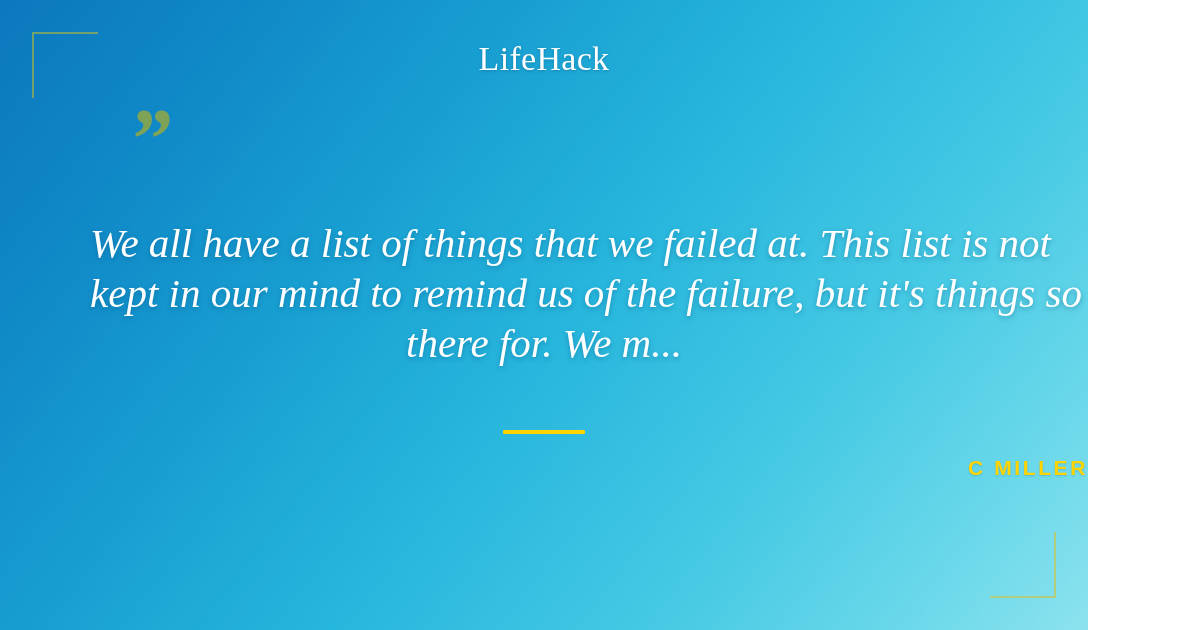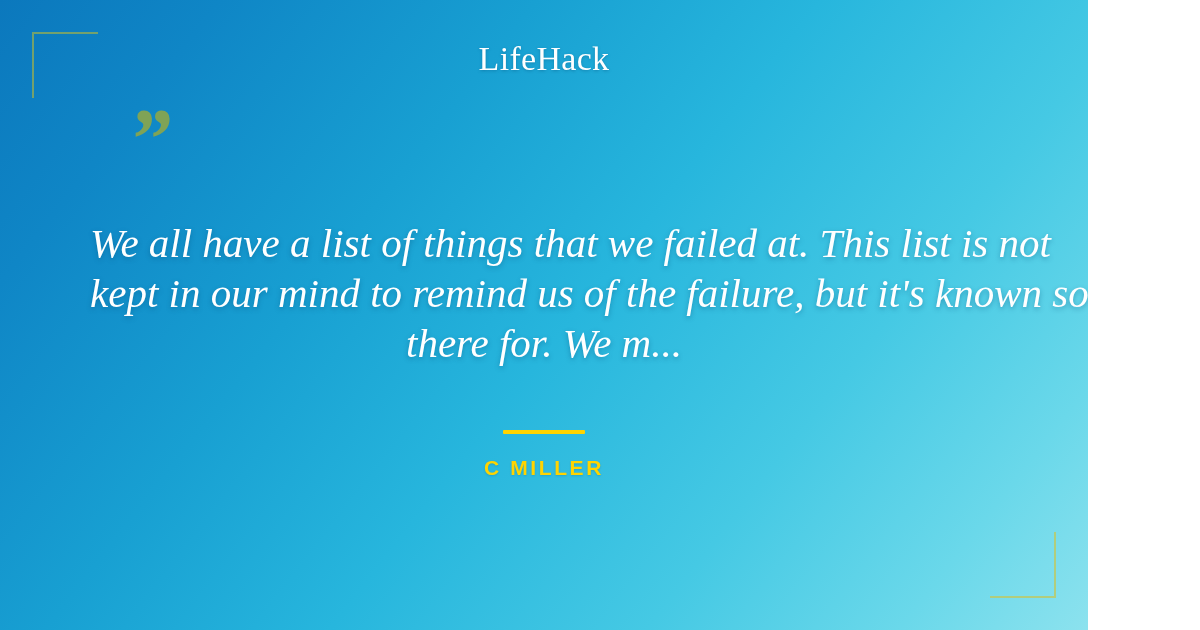--- a/index.html
+++ b/index.html
@@ -103,21 +103,21 @@
     display: block;
     white-space: nowrap;
   }
 
   
   .attribution {
     position: absolute;
     left: 0;
     right: 0;
     top: 430px;
-    text-align: center;
+    text-align: right;
   }
 
   .attribution-rule {
     width: 82px;
     height: 4px;
     margin: 0 auto 22px auto;
     background: #ffd400;
     border-radius: 1px;
   }
 
@@ -136,21 +136,21 @@
 <div class="quote-card">
 
   <div class="corner-bracket top-left"></div>
 
   <div class="brand-logo">LifeHack</div>
 
   <div class="quote-glyph">”</div>
 
   <div class="quote-body">
     <span class="quote-line">We all have a list of things that we failed at. This list is not</span>
-    <span class="quote-line">kept in our mind to remind us of the failure, but it's known so</span>
+    <span class="quote-line">kept in our mind to remind us of the failure, but it's things so</span>
     <span class="quote-line">there for. We m...</span>
   </div>
 
   <div class="attribution">
     <div class="attribution-rule"></div>
     <div class="attribution-name">C MILLER</div>
   </div>
 
   <div class="corner-bracket bottom-right"></div>
 

